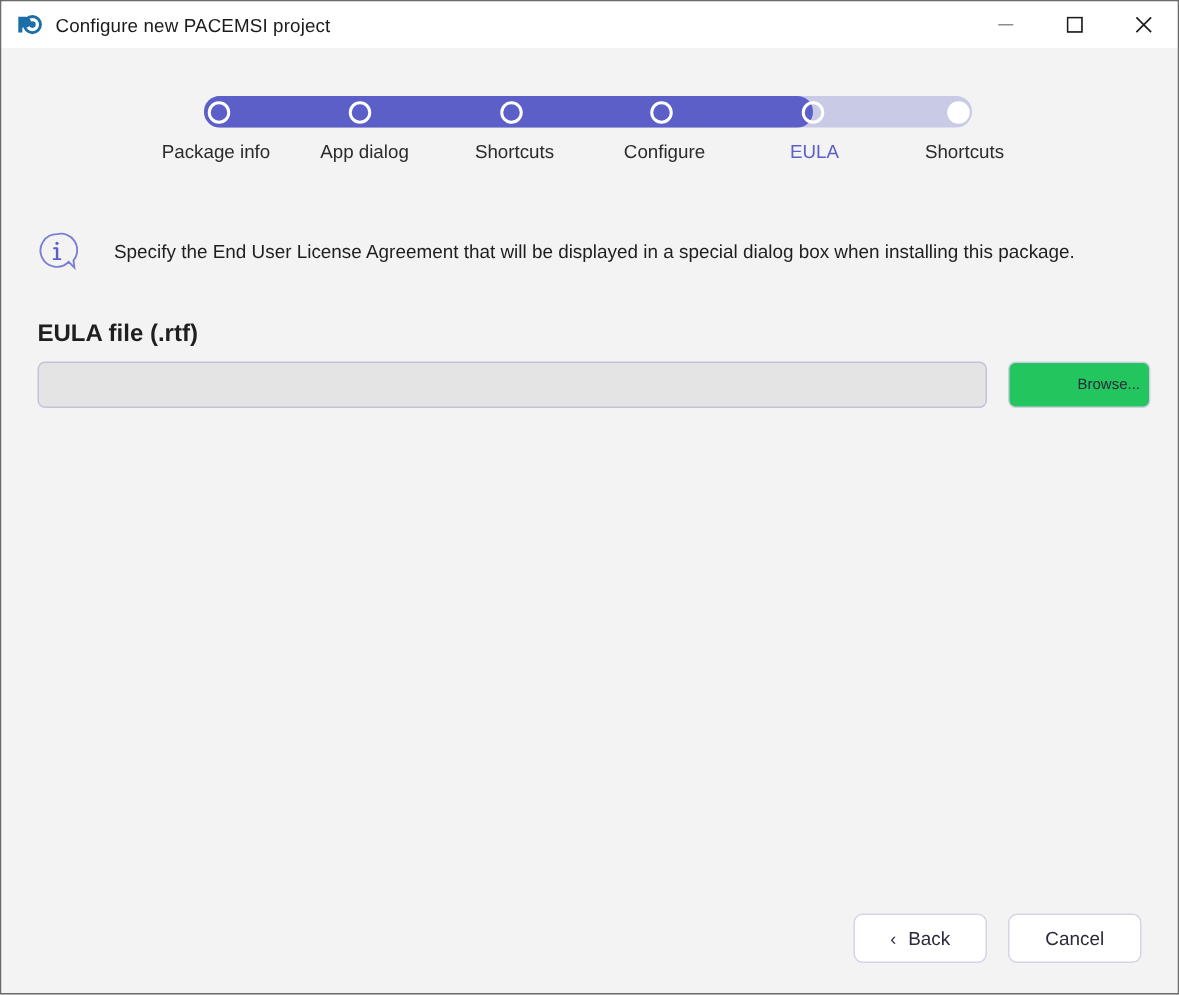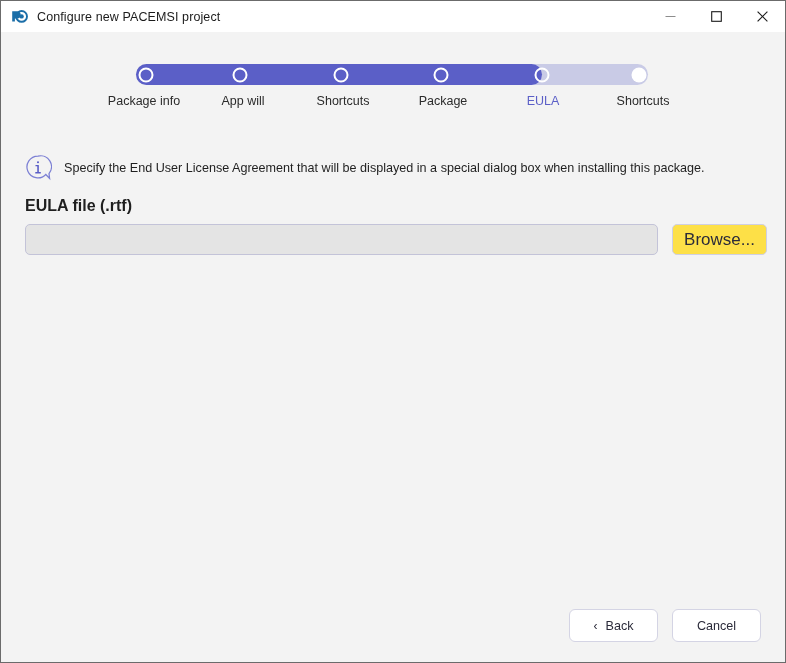--- a/index.html
+++ b/index.html
@@ -149,22 +149,22 @@
   .page-title {
     font-size: 18.5px;
     font-weight: bold;
     color: #5b5fc7;
     margin: 0 0 12px 0;
     letter-spacing: 0.1px;
   }
   .desc-row {
     display: flex;
     align-items: center;
-    gap: 12px;
-    margin-bottom: 16px;
+    gap: 24px;
+    margin-bottom: 33px;
   }
   .info-icon { flex: none; width: 27px; height: 27px; display:block; }
   .desc-text {
     font-size: 12.6px;
     color: #1f1f1f;
   }
 
   .field-label {
     font-size: 16px;
     font-weight: bold;
@@ -184,27 +184,28 @@
     padding: 0 9px;
     outline: none;
   }
   .text-input::placeholder { color: #8a8a8a; }
   .browse-btn {
     position: absolute;
     left: 647px;
     top: 0;
     width: 95px;
     height: 31px;
-    background: #fde047;
+    background: #22c55e;
     border: 1px solid #cfcfe2;
     border-radius: 5px;
     font-family: "Liberation Sans", sans-serif;
-    font-size: 17px;
+    font-size: 10px;
     color: #2b2b3a;
     cursor: default;
+    text-align: right;
   }
   .field-wrap { position: relative; height: 31px; }
 
   
   .footer {
     position: absolute;
     right: 24px;
     bottom: 20px;
     display: flex;
     gap: 14px;
@@ -272,23 +273,23 @@
         <div class="track-fill"></div>
         <div class="node ring" style="left:2.0%"></div>
         <div class="node ring" style="left:20.3%"></div>
         <div class="node ring" style="left:40.0%"></div>
         <div class="node ring" style="left:59.6%"></div>
         <div class="node ring" style="left:79.3%"></div>
         <div class="node solid" style="left:98.3%"></div>
       </div>
       <div class="labels">
         <span class="step-label" style="left:143px">Package info</span>
-        <span class="step-label" style="left:242px">App will</span>
+        <span class="step-label" style="left:242px">App dialog</span>
         <span class="step-label" style="left:342px">Shortcuts</span>
-        <span class="step-label" style="left:442px">Package</span>
+        <span class="step-label" style="left:442px">Configure</span>
         <span class="step-label active" style="left:542px">EULA</span>
         <span class="step-label" style="left:642px">Shortcuts</span>
       </div>
     </div>
 
     <div class="content">
 
       <div class="desc-row">
         <span class="info-icon">
           <svg class="info-icon" viewBox="0 0 27 27" xmlns="http://www.w3.org/2000/svg">

